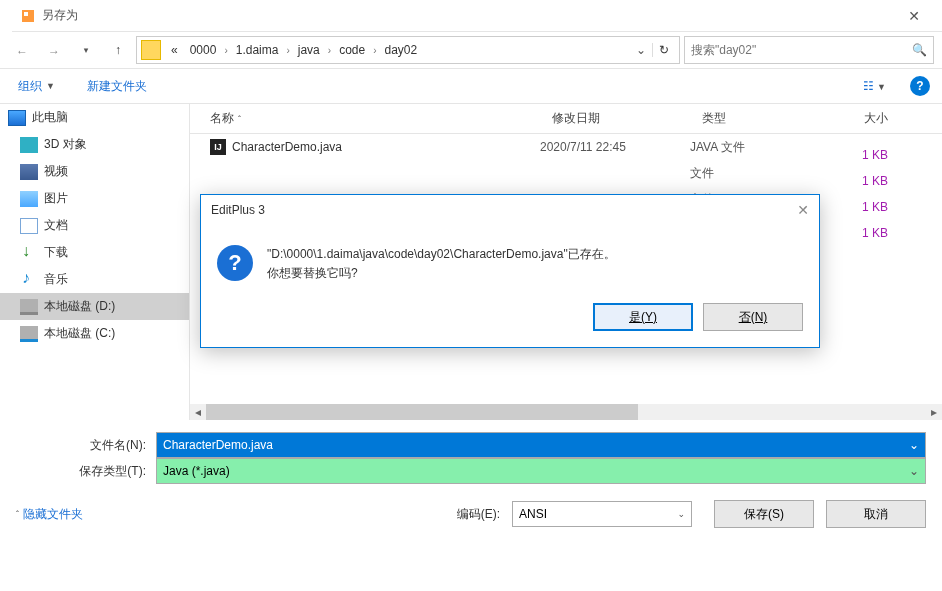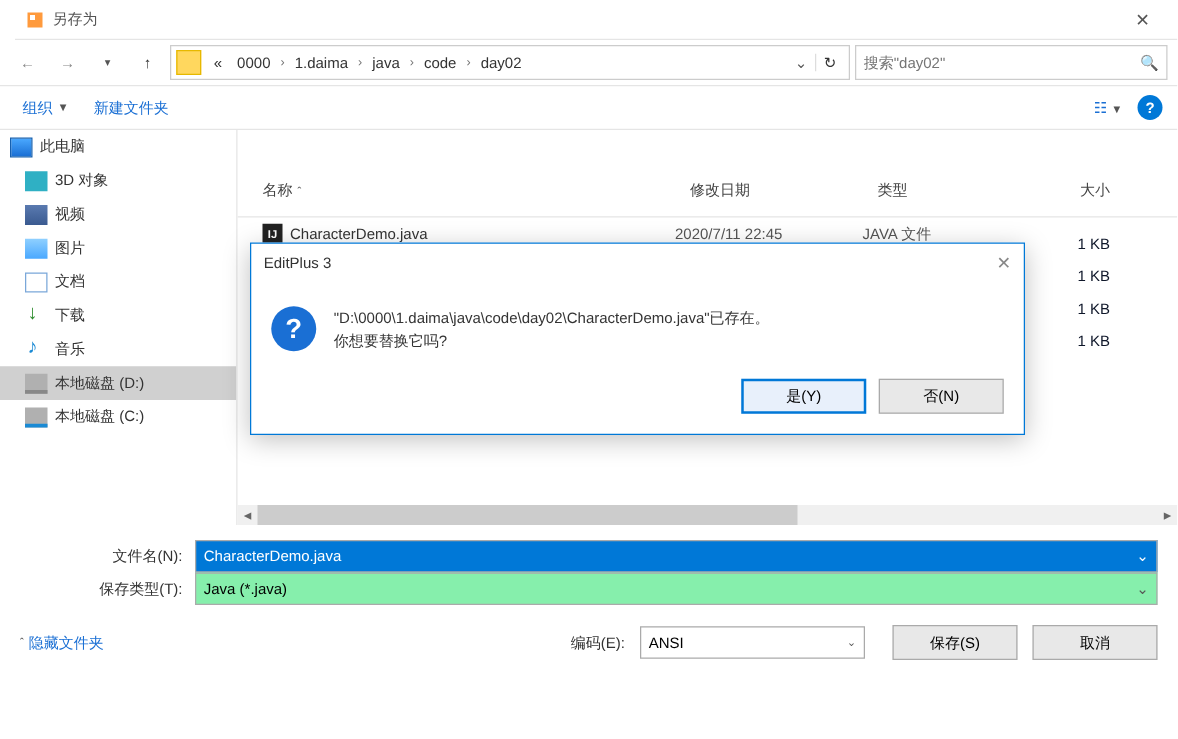--- a/index.html
+++ b/index.html
@@ -20,21 +20,21 @@
 .addrbox .crumb { padding: 0 6px; color: #333; cursor: pointer; }
 .addrbox .sep { color: #777; font-size: 10px; padding: 0 2px; }
 .addrbox .spacer { flex: 1; }
 .addrbox .drop { color: #555; padding: 0 6px; cursor: pointer; }
 .addrbox .refresh { color: #333; padding: 0 6px; cursor: pointer; border-left: 1px solid #ddd; }
 .searchbox { width: 250px; height: 28px; border: 1px solid #ccc; display: flex; align-items: center; padding: 0 6px; }
 .searchbox input { border: none; outline: none; flex: 1; color: #888; }
 .searchbox .mag { color: #555; cursor: pointer; }
 
 
-.toolbar { height: 36px; border-top: 1px solid #e5e5e5; border-bottom: 1px solid #e5e5e5; display: flex; align-items: center; padding: 0 12px; gap: 8px; }
+.toolbar { height: 36px; border-top: 1px solid #e5e5e5; border-bottom: 1px solid #e5e5e5; display: flex; align-items: center; padding: 0 12px; gap: 20px; }
 .toolbar .tbtn { color: #1a6fd4; cursor: pointer; padding: 4px 6px; display: flex; align-items: center; gap: 4px; }
 .toolbar .spacer { flex: 1; }
 .toolbar .viewbtn { color: #1a6fd4; cursor: pointer; padding: 4px; }
 .toolbar .help { width: 20px; height: 20px; border-radius: 50%; background: #0078d7; color: #fff; display: flex; align-items: center; justify-content: center; font-weight: bold; cursor: pointer; }
 
 
 .mainarea { display: flex; height: 316px; }
 .sidebar { width: 190px; border-right: 1px solid #e5e5e5; overflow-y: auto; position: relative; }
 .sidebar::-webkit-scrollbar { width: 16px; }
 .sidebar::-webkit-scrollbar-thumb { background: #ccc; }
@@ -49,32 +49,32 @@
 .ic-doc { background: #fff; border: 1px solid #7aa7d9; }
 .ic-dl { background: none; position: relative; }
 .ic-dl::before { content:"↓"; color:#2a8a2a; font-weight:bold; font-size:16px; position:absolute; left:2px; top:-3px; }
 .ic-music { background: none; position: relative; }
 .ic-music::before { content:"♪"; color:#1a8ad4; font-size:16px; position:absolute; left:2px; top:-3px; }
 .ic-desk { background: #1a8ad4; }
 .ic-disk { background: #b0b0b0; border-bottom: 3px solid #1a8ad4; }
 .ic-disk2 { background: #b0b0b0; border-bottom: 3px solid #888; }
 
 .filepane { flex: 1; position: relative; overflow: auto; }
-.colheaders { display: flex; height: 30px; align-items: flex-start; border-bottom: 1px solid #e5e5e5; color: #444; margin-top: 40px; }
+.colheaders { display: flex; height: 30px; align-items: center; border-bottom: 1px solid #e5e5e5; color: #444; }
 .colheaders .col { padding: 0 12px; cursor: pointer; }
 .col-name { width: 350px; padding-left: 20px !important; display:flex; align-items:center; gap:4px;}
 .col-date { width: 150px; }
 .col-type { width: 130px; }
 .col-size { width: 80px; text-align: right; }
 .filerow { display: flex; height: 26px; align-items: center; color: #333; }
 .filerow .fname { width: 350px; padding-left: 20px; display: flex; align-items: center; gap: 6px; }
 .filerow .ficon { width: 16px; height: 16px; background: #222; color: #fff; display: flex; align-items: center; justify-content: center; font-size: 9px; font-weight: bold; }
 .filerow .fdate { width: 150px; color: #555; }
 .filerow .ftype { width: 130px; color: #555; }
-.filerow .fsize { width: 80px; text-align: right; color: #0f172a; padding-right: 12px; margin-top: 15px; }
+.filerow .fsize { width: 80px; text-align: right; color: #a21caf; padding-right: 12px; margin-top: 15px; }
 
 .hscroll { position: absolute; bottom: 0; left: 0; right: 0; height: 16px; background: #f0f0f0; display: flex; }
 .hscroll .track { flex: 1; background: #f0f0f0; position: relative; }
 .hscroll .thumb { position: absolute; left: 0; width: 60%; height: 100%; background: #ccc; }
 .hscroll .arr { width: 16px; display: flex; align-items: center; justify-content: center; color: #666; cursor: pointer; }
 
 
 .bottomform { padding: 12px 16px 8px 16px; }
 .formrow { display: flex; align-items: center; }
 .formrow .lbl { width: 140px; text-align: right; padding-right: 10px; color: #333; }
@@ -94,21 +94,21 @@
 .footer .btn { width: 100px; height: 28px; border: 1px solid #aaa; background: #e8e8e8; display: flex; align-items: center; justify-content: center; cursor: pointer; }
 
 
 .modal { position: absolute; left: 200px; top: 194px; width: 620px; background: #fff; border: 1px solid #0078d7; box-shadow: 0 4px 20px rgba(0,0,0,0.25); }
 .modal .mtitle { height: 30px; display: flex; align-items: center; padding: 0 10px; color: #333; }
 .modal .mclose { margin-left: auto; color: #888; cursor: pointer; font-size: 14px; }
 .modal .mbody { display: flex; padding: 20px 16px 10px 16px; gap: 14px; }
 .modal .qicon { width: 36px; height: 36px; border-radius: 50%; background: #1a6fd4; color: #fff; display: flex; align-items: center; justify-content: center; font-size: 22px; font-weight: bold; flex-shrink: 0; }
 .modal .mtext { color: #333; line-height: 1.6; }
 .modal .mbuttons { display: flex; justify-content: flex-end; gap: 10px; padding: 10px 16px 16px 16px; }
-.modal .mbtn { width: 100px; height: 28px; border: 1px solid #aaa; background: #e8e8e8; display: flex; align-items: center; justify-content: center; cursor: pointer; }
+.modal .mbtn { width: 100px; height: 28px; border: 1px solid #aaa; background: #e8e8e8; display: flex; align-items: center; justify-content: center; cursor: pointer; text-decoration: underline; }
 .modal .mbtn.primary { border: 2px solid #0078d7; background: #e8f0fb; }
 
 .caret { font-size: 9px; color: #555; }
 </style>
 </head>
 <body>
 
 <div class="titlebar">
   <span class="app-icon">
     <svg width="16" height="16">

